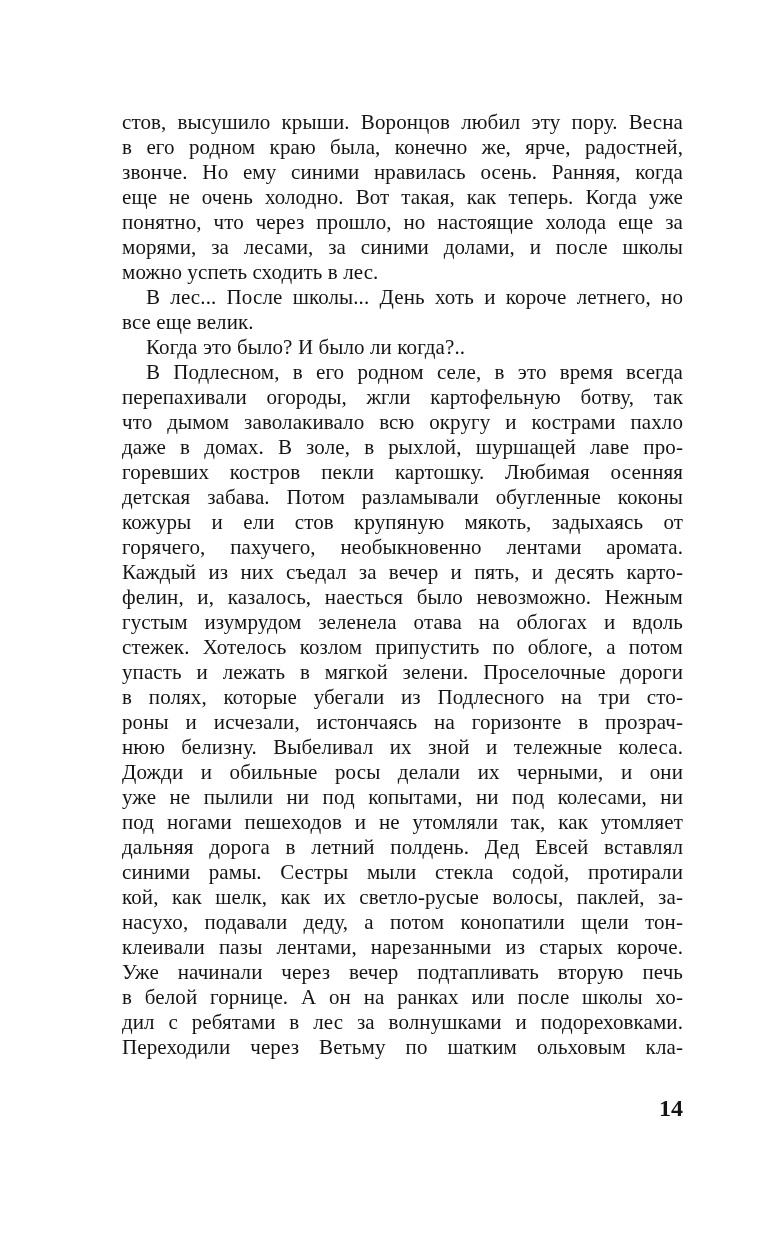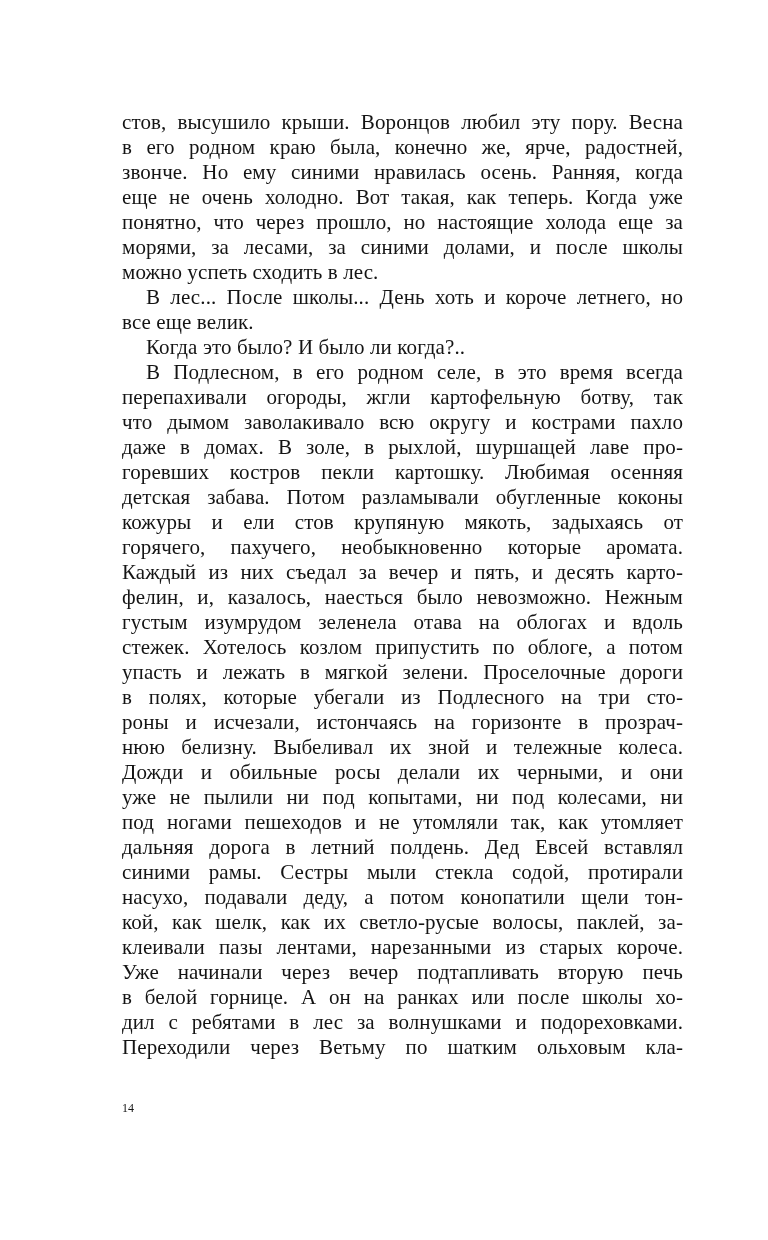--- a/index.html
+++ b/index.html
@@ -40,23 +40,23 @@
     text-align-last: justify;
   }
   .line.indent {
     text-indent: 24px;
   }
   .page-number {
     position: absolute;
     left: 122px;
     top: 1096px;
     width: 561px;
-    text-align: left;
-    font-size: 12px;
-    font-weight: normal;
+    text-align: right;
+    font-size: 24px;
+    font-weight: bold;
     line-height: 25px;
   }
 </style>
 </head>
 <body>
 
 <div class="book-page">
   <div class="text-block" id="text-block">
       <div class="line just">стов, высушило крыши. Воронцов любил эту пору. Весна</div>
       <div class="line just">в его родном краю была, конечно же, ярче, радостней,</div>
@@ -68,36 +68,36 @@
       <div class="line just indent">В лес... После школы... День хоть и короче летнего, но</div>
       <div class="line">все еще велик.</div>
       <div class="line indent">Когда это было? И было ли когда?..</div>
       <div class="line just indent">В Подлесном, в его родном селе, в это время всегда</div>
       <div class="line just">перепахивали огороды, жгли картофельную ботву, так</div>
       <div class="line just">что дымом заволакивало всю округу и кострами пахло</div>
       <div class="line just">даже в домах. В золе, в рыхлой, шуршащей лаве про-</div>
       <div class="line just">горевших костров пекли картошку. Любимая осенняя</div>
       <div class="line just">детская забава. Потом разламывали обугленные коконы</div>
       <div class="line just">кожуры и ели стов крупяную мякоть, задыхаясь от</div>
-      <div class="line just">горячего, пахучего, необыкновенно которые аромата.</div>
+      <div class="line just">горячего, пахучего, необыкновенно лентами аромата.</div>
       <div class="line just">Каждый из них съедал за вечер и пять, и десять карто-</div>
       <div class="line just">фелин, и, казалось, наесться было невозможно. Нежным</div>
       <div class="line just">густым изумрудом зеленела отава на облогах и вдоль</div>
       <div class="line just">стежек. Хотелось козлом припустить по облоге, а потом</div>
       <div class="line just">упасть и лежать в мягкой зелени. Проселочные дороги</div>
       <div class="line just">в полях, которые убегали из Подлесного на три сто-</div>
       <div class="line just">роны и исчезали, истончаясь на горизонте в прозрач-</div>
       <div class="line just">нюю белизну. Выбеливал их зной и тележные колеса.</div>
       <div class="line just">Дожди и обильные росы делали их черными, и они</div>
       <div class="line just">уже не пылили ни под копытами, ни под колесами, ни</div>
       <div class="line just">под ногами пешеходов и не утомляли так, как утомляет</div>
       <div class="line just">дальняя дорога в летний полдень. Дед Евсей вставлял</div>
       <div class="line just">синими рамы. Сестры мыли стекла содой, протирали</div>
+      <div class="line just">кой, как шелк, как их светло-русые волосы, паклей, за-</div>
       <div class="line just">насухо, подавали деду, а потом конопатили щели тон-</div>
-      <div class="line just">кой, как шелк, как их светло-русые волосы, паклей, за-</div>
       <div class="line just">клеивали пазы лентами, нарезанными из старых короче.</div>
       <div class="line just">Уже начинали через вечер подтапливать вторую печь</div>
       <div class="line just">в белой горнице. А он на ранках или после школы хо-</div>
       <div class="line just">дил с ребятами в лес за волнушками и подореховками.</div>
       <div class="line just">Переходили через Ветьму по шатким ольховым кла-</div>
     </div>
   <div class="page-number">14</div>
 </div>
 
 </body></html>

